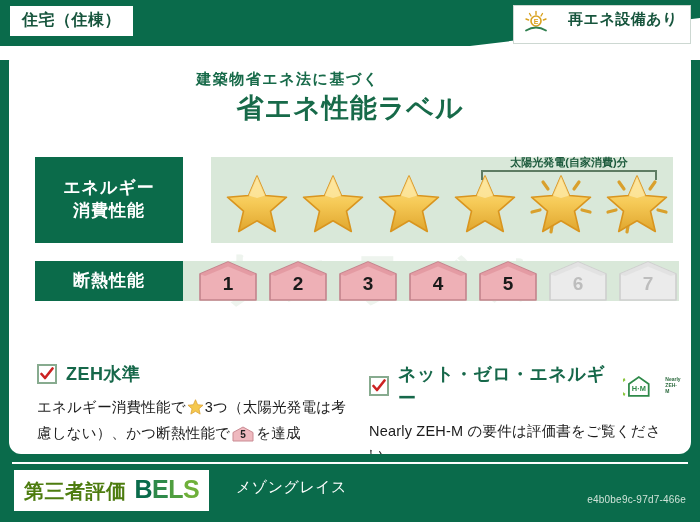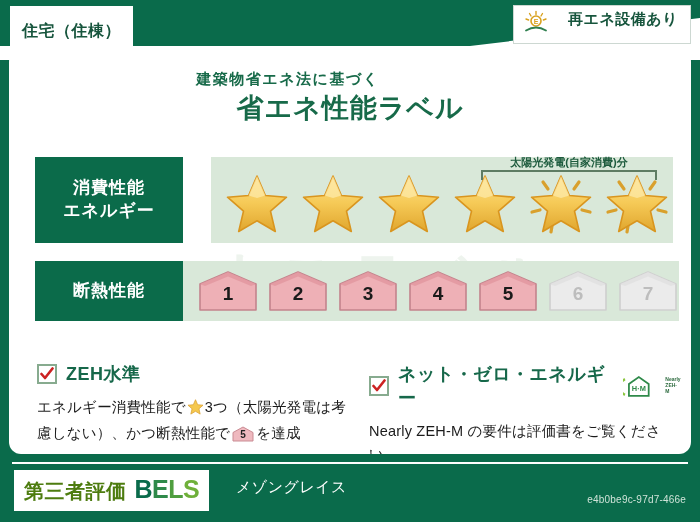--- a/index.html
+++ b/index.html
@@ -23,21 +23,21 @@
   }
   .green-band{
     position:absolute; left:0; top:0; width:700px; height:46px;
     background:#0a6b4b;
     clip-path: polygon(0 0, 700px 0, 700px 18px, 470px 46px, 0 46px);
     z-index:1;
   }
   .type-chip{
     position:absolute; left:10px; top:6px;
     background:#ffffff; color:#17553d;
-    padding:16px 12px 7px 12px;
+    padding:5px 12px 7px 12px;
     font-size:16px; font-weight:bold; letter-spacing:0.5px;
     z-index:3; line-height:1.1;
   }
   .renew-chip{
     position:absolute; right:9px; top:5px;
     background:#ffffff;
     border:1px solid #cdd8d2;
     padding:4px 12px 5px 9px;
     display:flex; align-items:flex-start; gap:19px;
     z-index:3;
@@ -78,21 +78,21 @@
     display:flex; flex-direction:column; align-items:center; justify-content:center;
     font-size:17px; font-weight:bold; letter-spacing:1px; line-height:1.35;
   }
   .row-body{
     flex:1; background:#d9e8d9; position:relative;
   }
 
   #row-energy{ top:107px; height:86px; }
   #row-energy .row-body{ display:flex; align-items:center; padding-left:10px;margin-left:28px; }
 
-  #row-insul{ top:211px; height:60px; }
+  #row-insul{ top:211px; height:40px; }
   #row-insul .row-body{ display:flex; align-items:center; padding-left:14px; gap:8px;}
 
   
   .star{ width:72px; height:70px; position:relative; flex:0 0 72px;}
   .star svg{ position:absolute; left:0; top:0; }
 
   .solar-note{
     position:absolute; right:16px; top:-2px;
     width:176px; text-align:center;
     font-size:11px; font-weight:bold; color:#1d5b3d;
@@ -192,22 +192,22 @@
 
   <div class="card">
 
     <div class="watermark">ハウスラベル</div>
 
     <div class="title-sub">建築物省エネ法に基づく</div>
     <div class="title-main">省エネ性能ラベル</div>
 
     <div class="row" id="row-energy">
       <div class="row-label">
+        <span>エネルギー</span>
         <span>消費性能</span>
-        <span>エネルギー</span>
       </div>
       <div class="row-body">
         <div class="solar-note">太陽光発電(自家消費)分</div>
         <div class="solar-bracket"></div>
         <div id="stars-container" style="display:flex; align-items:center; gap:4px; margin-top:6px;">
             <div class="star">
               <svg width="72" height="70" viewBox="0 0 72 70">
       <defs>
         <linearGradient id="sg0" x1="0" y1="0" x2="0" y2="1">
           <stop offset="0%" stop-color="#fbe08a"></stop>

